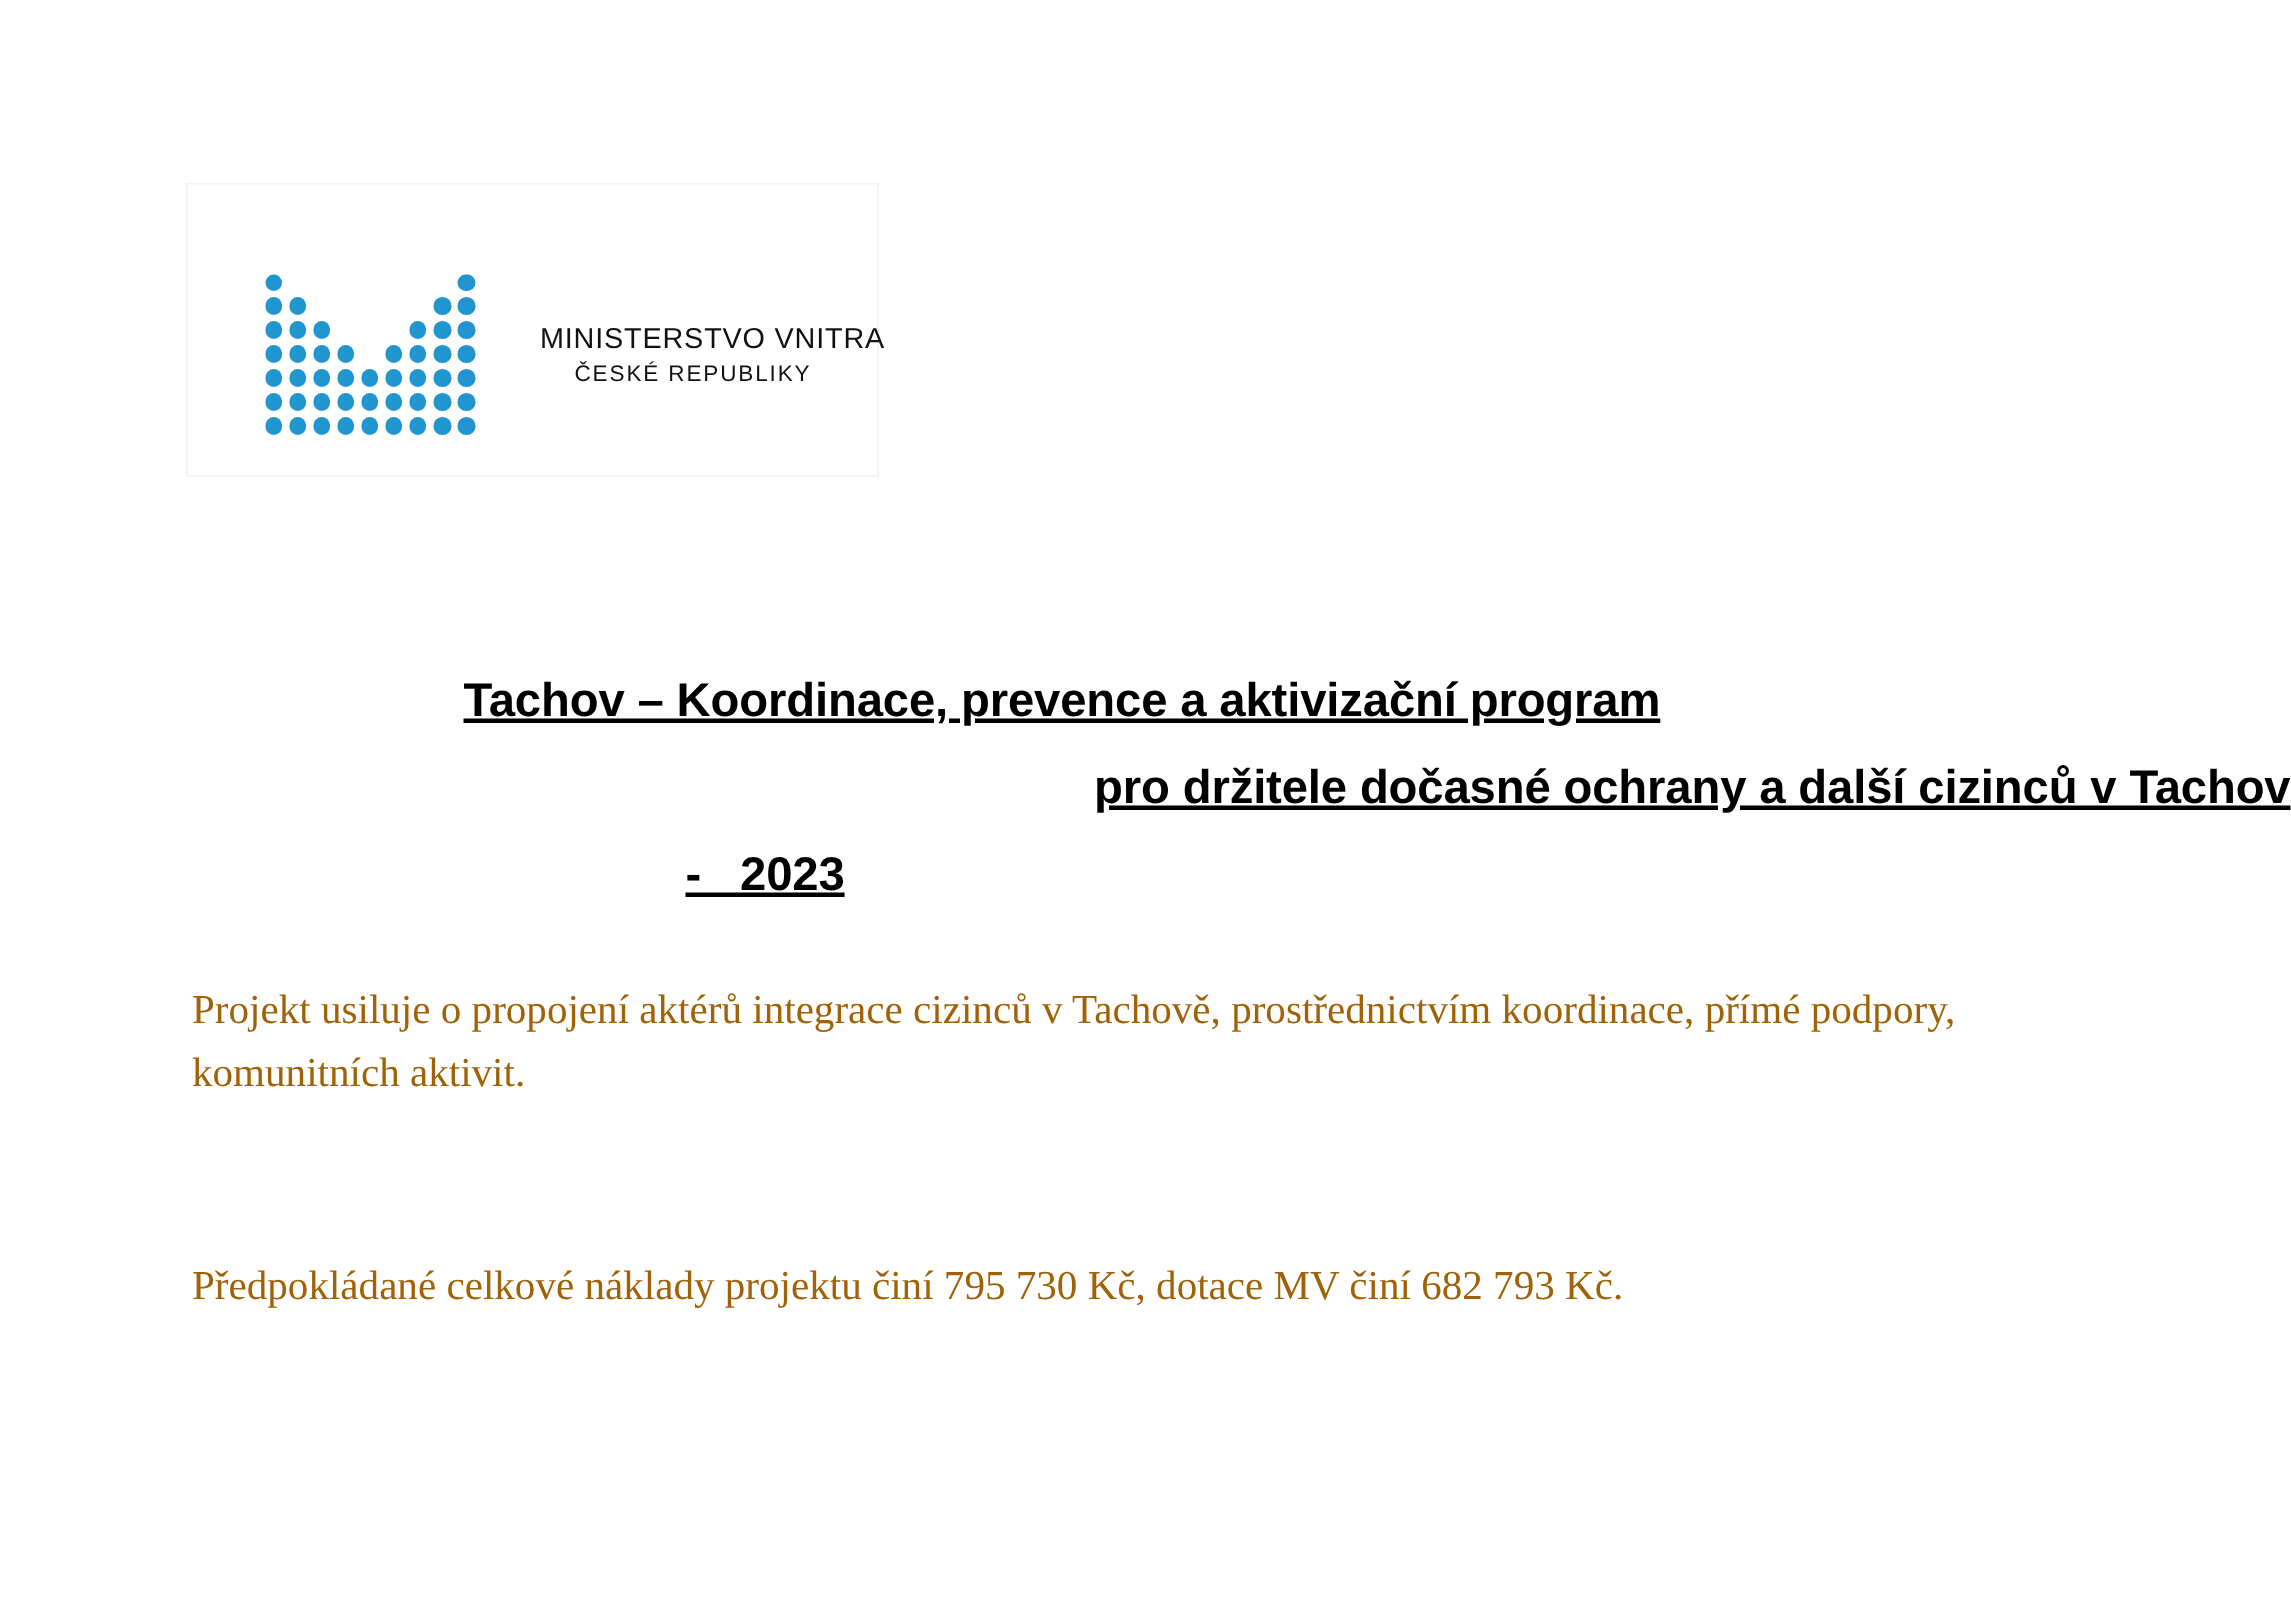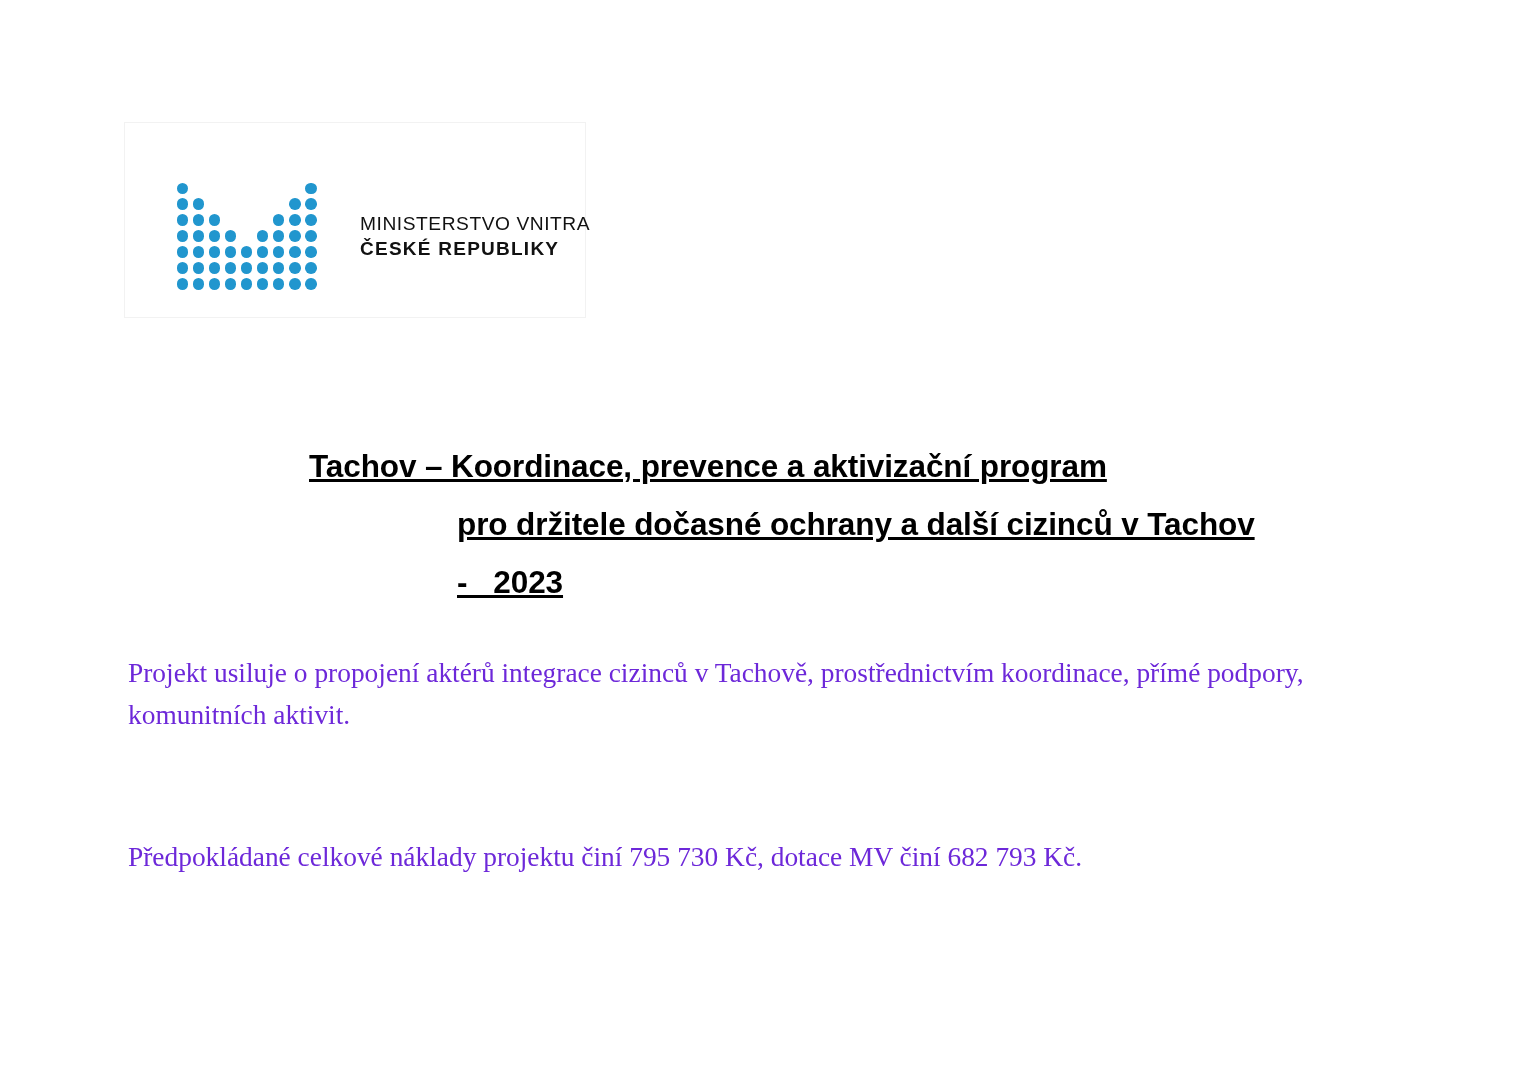--- a/index.html
+++ b/index.html
@@ -67,51 +67,51 @@
   }
 
   .logo-word {
     margin-left: 40px;
     font-family: "Liberation Sans", "DejaVu Sans", sans-serif;
     color: #111111;
     letter-spacing: 0.55px;
     line-height: 1.30;
   }
   .logo-word .l1 { font-size: 19.2px; font-weight: 400; display: block; text-align: center; }
-  .logo-word .l2 { font-size: 19px; font-weight: 700; display: block; letter-spacing: 1.25px; }
+  .logo-word .l2 { font-size: 15px; font-weight: 400; display: block; letter-spacing: 1.25px; margin-left: 23px; }
 
   
   .title-block {
     position: absolute;
     left: 0;
     top: 437px;
     width: 1527px;
     font-family: "Liberation Sans", "DejaVu Sans", sans-serif;
     font-weight: 700;
     font-size: 31.5px;
     line-height: 58px;
     color: #000000;
     letter-spacing: -0.1px;
     text-decoration: underline;
   }
   .title-line { display: block; white-space: pre; }
   .title-line.l1 { padding-left: 309px; }
-  .title-line.l2 { padding-left: 457px; }
+  .title-line.l2 { padding-left: 457px; text-align: right; }
   .title-line.l3 { padding-left: 457px; }
 
   
   .body-block {
     position: absolute;
     left: 128px;
     top: 652px;
     width: 1275px;
     font-family: "Liberation Serif", "DejaVu Serif", serif;
     font-size: 27.4px;
     line-height: 42px;
-    color: #6d28d9;
+    color: #a16207;
   }
   .para { margin: 0; }
   .para.second { margin-top: 100px; }
 </style>
 </head>
 <body>
 
 <div class="page">
 
   <div class="logo-frame"></div>

